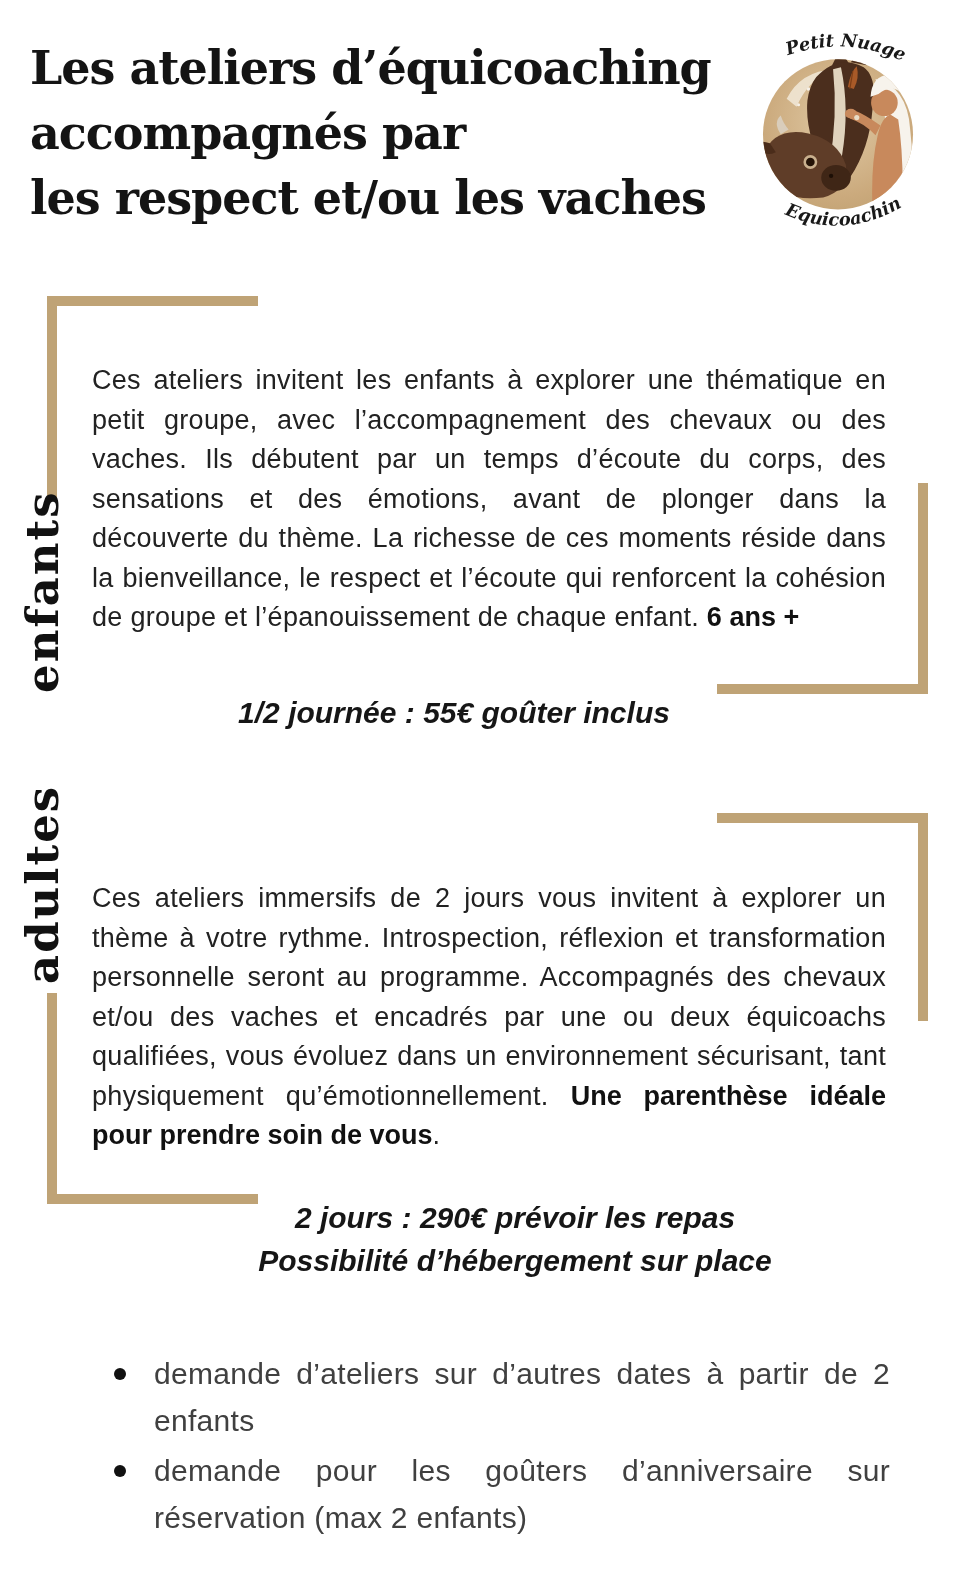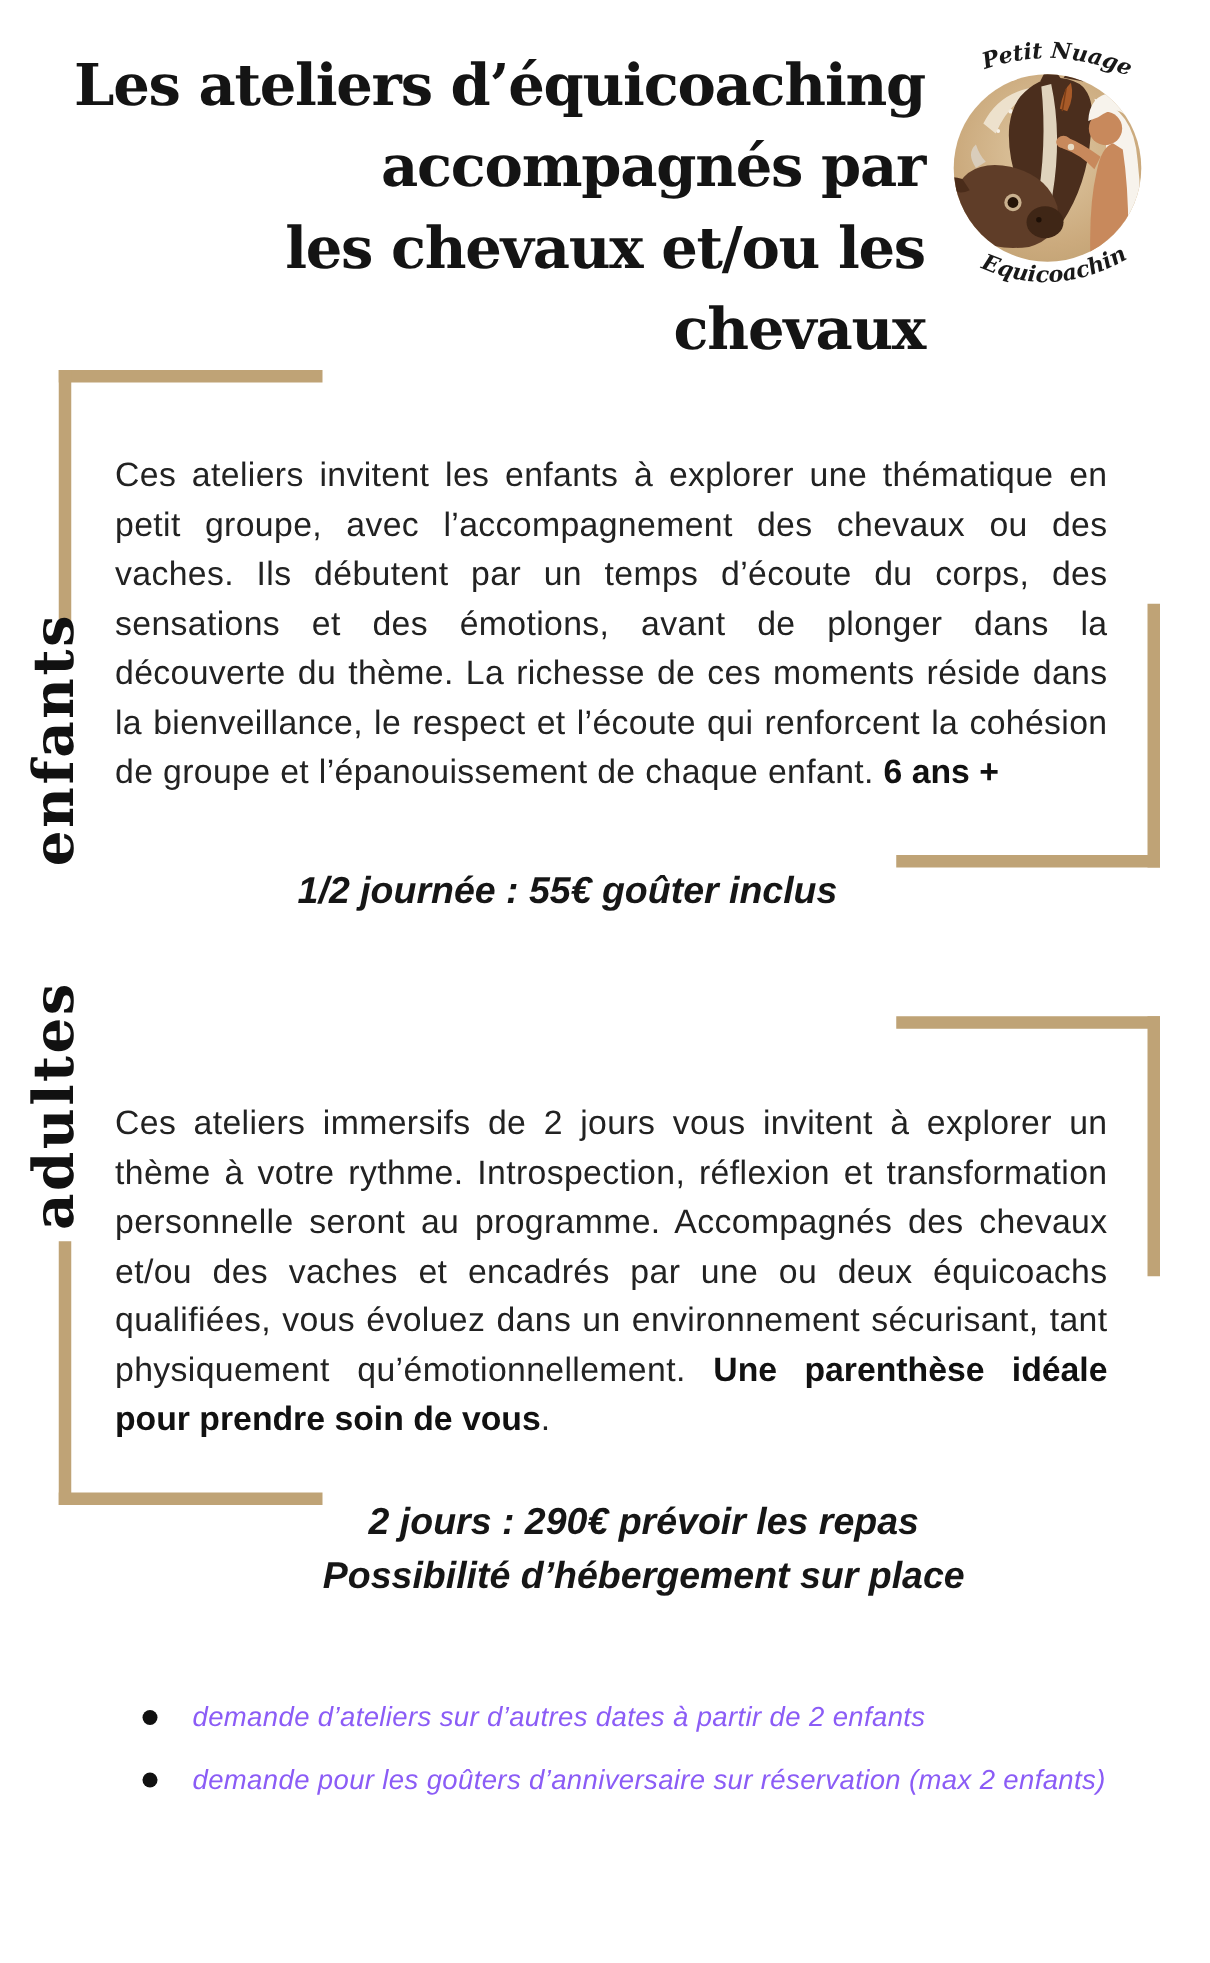--- a/index.html
+++ b/index.html
@@ -9,21 +9,21 @@
     position:relative;
     overflow:hidden;
     font-family:"Liberation Sans",sans-serif;
     color:#1c1c1c;
   }
   .abs{position:absolute;}
 
   
   .title{
     left:30px;top:36px;width:710px;
-    text-align:right;
+    text-align:left;
     font-family:"DejaVu Serif","Liberation Serif",serif;
     font-weight:600;
     font-size:46px;
     line-height:65px;
     letter-spacing:-1px;
     color:#141414;
   }
 
   
   .logo{left:736px;top:8px;width:204px;height:232px;}
@@ -72,45 +72,44 @@
   }
   .pr-enfants{left:134px;top:690px;width:640px;font-size:30px;line-height:45px;}
   .pr-adultes{left:175px;top:1196px;width:680px;font-size:30px;line-height:43px;}
 
   
   .notes{left:104px;top:1350px;width:786px;}
   .notes ul{list-style:none;margin:0;padding:0;}
   .notes li{
     position:relative;
     padding-left:50px;
-    font-size:22px;
+    font-size:30px;
     line-height:47px;
     font-weight:300;
     letter-spacing:0.3px;
     text-align:justify;
-    color:#8b5cf6;
+    color:#404040;
     margin-bottom:3px;
-    font-style:italic;
   }
   .notes li::before{
     content:"";
     position:absolute;
     left:10px;top:18px;
     width:12px;height:12px;
     border-radius:50%;
     background:#111;
   }
 </style>
 </head>
 <body>
 
 <div class="abs title">
   <div>Les ateliers d’équicoaching</div>
   <div>accompagnés par</div>
-  <div>les chevaux et/ou les chevaux</div>
+  <div>les respect et/ou les vaches</div>
 </div>
 
 <svg class="abs logo" viewBox="0 0 200 235">
   <defs>
     <radialGradient id="tan" cx="50%" cy="42%" r="70%">
       <stop offset="0%" stop-color="#e0c9a4"></stop>
       <stop offset="70%" stop-color="#cbaa7d"></stop>
       <stop offset="100%" stop-color="#bfa071"></stop>
     </radialGradient>
     <clipPath id="cclip">

